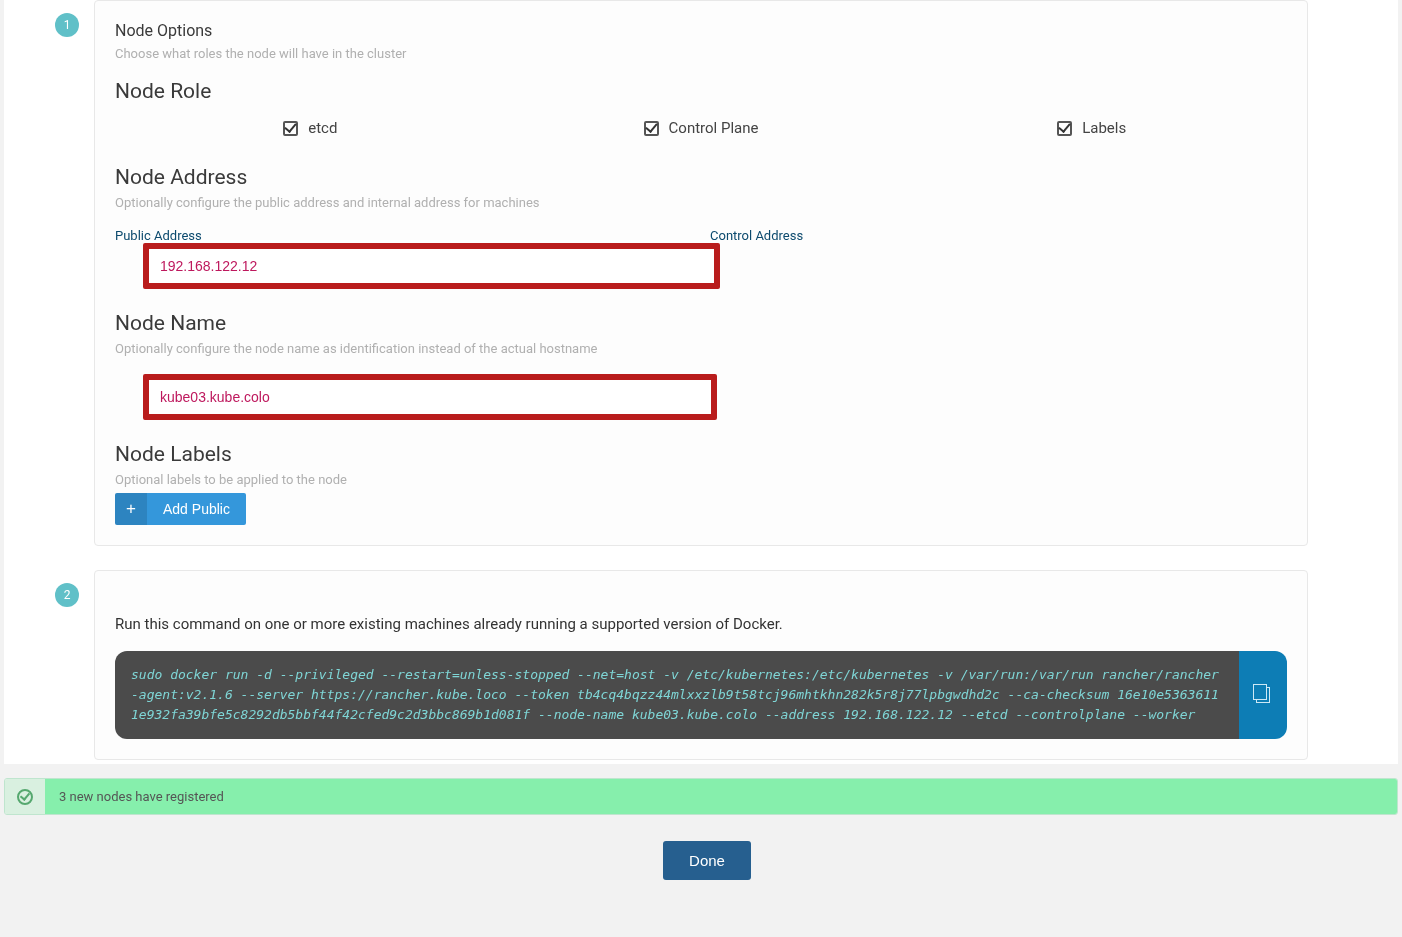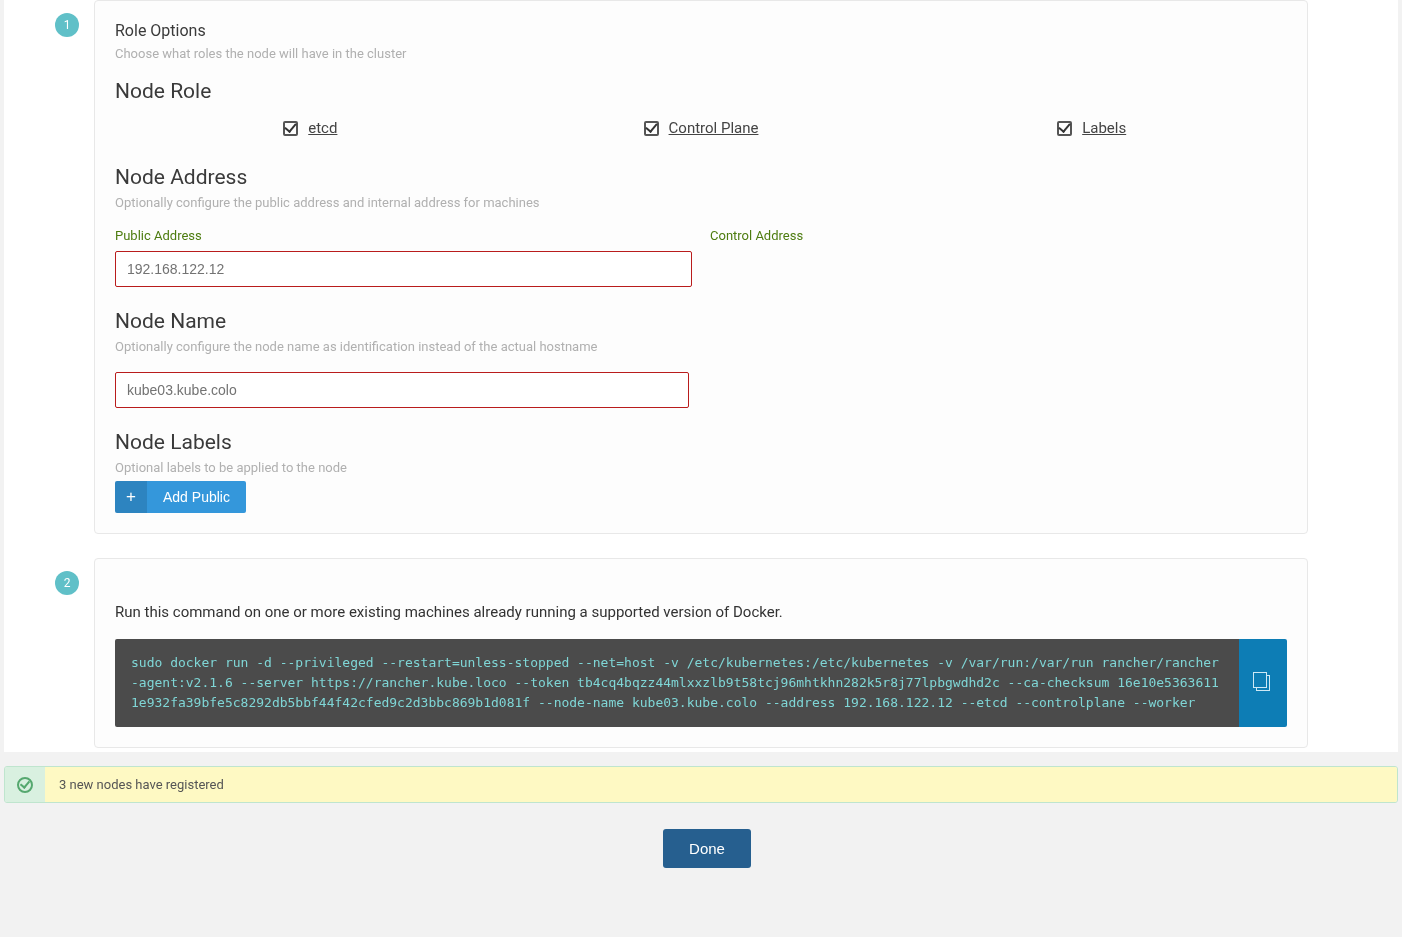--- a/index.html
+++ b/index.html
@@ -49,21 +49,20 @@
   margin-bottom: 18px;
 }
 .field-label {
   font-size: 21px;
   color: #3a3a3a;
   margin-bottom: 6px;
 }
 .roles-row {
   display: flex;
   margin: 16px 0 28px 0;
-  text-decoration: underline;
 }
 .role-item {
   flex: 1;
   display: flex;
   align-items: center;
   justify-content: center;
   gap: 10px;
 }
 .chk {
   width: 15px;
@@ -91,31 +90,31 @@
   color: #444;
 }
 .addr-row {
   display: flex;
   gap: 18px;
   margin-bottom: 22px;
 }
 .addr-col { flex: 1; }
 .small-label {
   font-size: 13px;
-  color: #4d7c0f;
-  margin-bottom: 8px;
+  color: #0c4a6e;
 }
 input[type=text] {
   width: 100%;
-  border: 1px solid #b91c1c;
+  border: 6px solid #b91c1c;
   background: #fff;
   padding: 9px 11px;
   font-size: 14px;
-  color: #737373;
+  color: #be185d;
   border-radius: 2px;
+  margin-left: 28px;
 }
 input[type=text]::placeholder { color: #b8b8b8; }
 .name-row { width: 49%; margin-bottom: 22px; }
 .add-label-btn {
   display: inline-flex;
   align-items: center;
   background: #3497db;
   color: #fff;
   border: none;
   cursor: pointer;
@@ -137,22 +136,23 @@
   margin-top: 24px;
 }
 .cmd-text {
   font-size: 15px;
   color: #333;
   margin-bottom: 18px;
   margin-top: 24px;
 }
 .cmd-wrap {
   display: flex;
-  border-radius: 2px;
+  border-radius: 12px;
   overflow: hidden;
+  font-style: italic;
 }
 .cmd-box {
   flex: 1;
   background: #4b4b4b;
   color: #7fd6d6;
   font-family: "Menlo", "Consolas", monospace;
   font-size: 13px;
   line-height: 1.55;
   padding: 14px 16px;
   word-break: break-all;
@@ -191,21 +191,21 @@
 }
 .notif-icon {
   width: 40px;
   background: #d9f0e0;
   display: flex;
   align-items: center;
   justify-content: center;
 }
 .notif-body {
   flex: 1;
-  background: #fef9c3;
+  background: #86efac;
   padding: 10px 14px;
   font-size: 13px;
   color: #555;
 }
 .check-circle {
   width: 16px;
   height: 16px;
   border: 2px solid #56a86f;
   border-radius: 50%;
   position: relative;
@@ -237,21 +237,21 @@
 }
 </style>
 </head>
 <body>
 
 <div class="container">
 
   <div class="section">
     <div class="step-badge">1</div>
 
-    <div class="section-title">Role Options</div>
+    <div class="section-title">Node Options</div>
     <div class="section-sub">Choose what roles the node will have in the cluster</div>
 
     <div class="field-label">Node Role</div>
     <div class="roles-row">
       <div class="role-item">
         <span class="chk"></span>
         <span class="role-text">etcd</span>
       </div>
       <div class="role-item">
         <span class="chk"></span>

